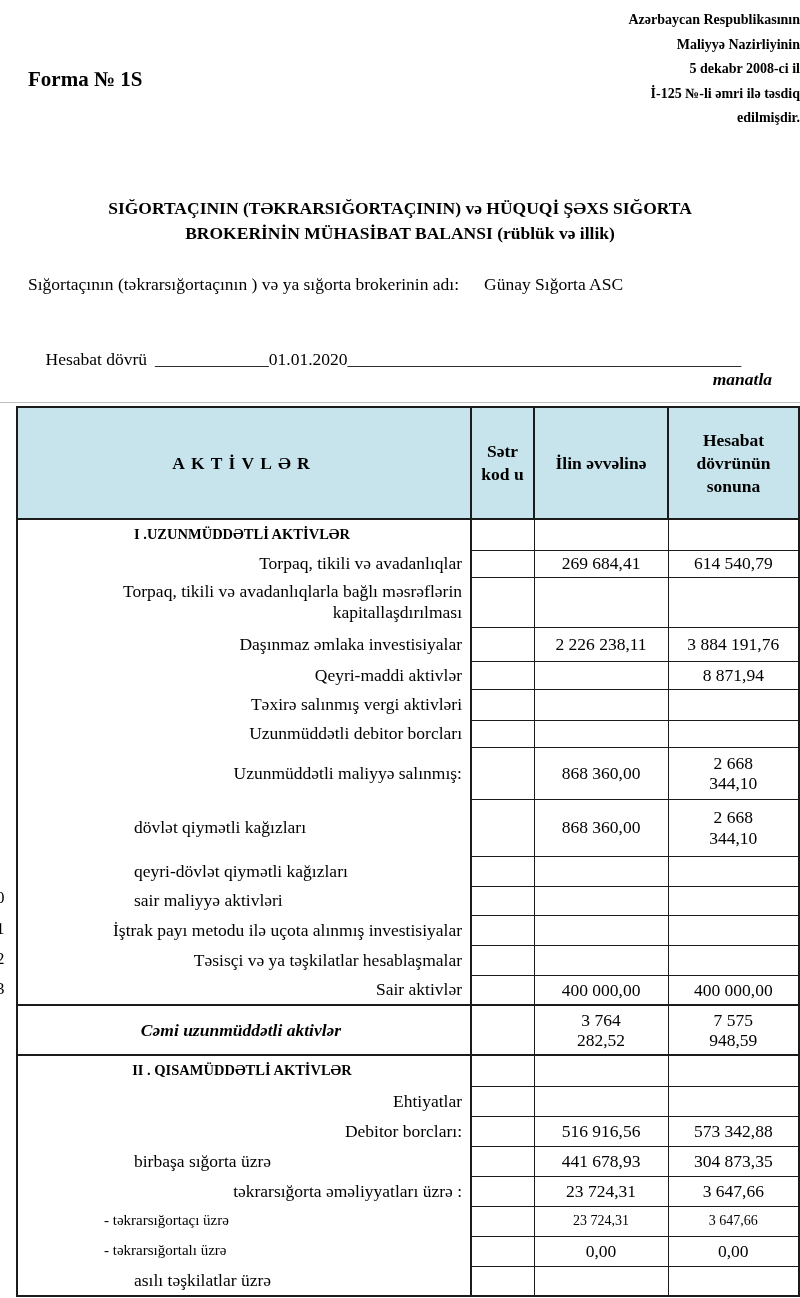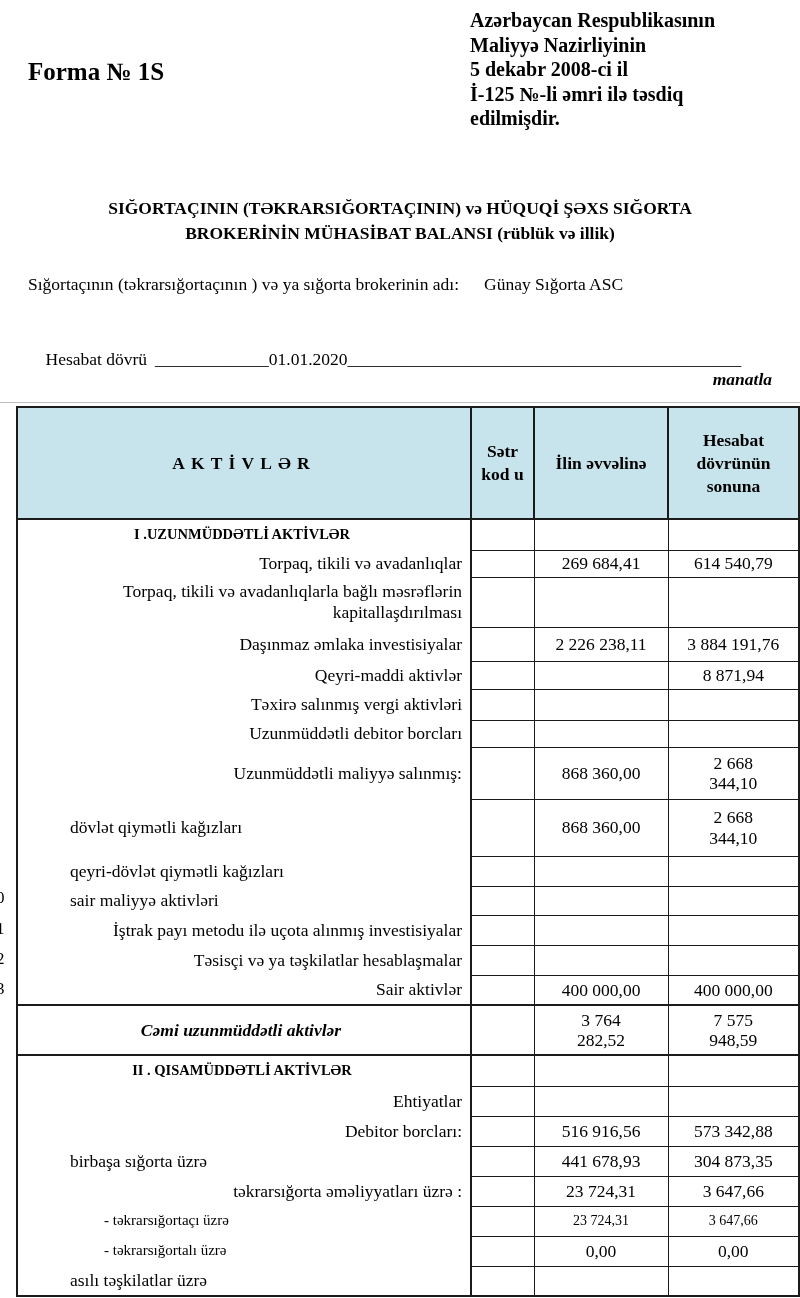--- a/index.html
+++ b/index.html
@@ -1,23 +1,23 @@
 <!DOCTYPE html>
 <html><head>
 <meta charset="utf-8">
 <style>
   html,body{margin:0;padding:0;background:#ffffff;}
   .page{
     position:relative;width:800px;height:1298px;overflow:hidden;background:#fff;
     font-family:"Liberation Serif","DejaVu Serif",serif;color:#000;
   }
   
-  .form-no{position:absolute;left:28px;top:58px;font-size:25px;font-weight:bold;}
-  .approval{position:absolute;left:470px;top:8px;width:330px;text-align:left;
-    font-size:20px;font-weight:bold;line-height:24.5px;}
+  .form-no{position:absolute;left:28px;top:67px;font-size:21px;font-weight:bold;}
+  .approval{position:absolute;left:470px;top:8px;width:330px;text-align:right;
+    font-size:14px;font-weight:bold;line-height:24.5px;}
   .approval span{display:block;}
   .doc-title{position:absolute;left:60px;top:196px;width:680px;text-align:center;
     font-size:17.5px;font-weight:bold;line-height:25px;}
   .insurer{position:absolute;left:28px;top:274px;font-size:17.5px;}
   .insurer .ins-name{margin-left:25px;}
   .period{position:absolute;left:28px;top:328px;font-size:17.5px;white-space:pre;}
   .period .p-label{margin-right:8px;}
   .manatla{position:absolute;right:28px;top:369px;font-size:17.5px;font-weight:bold;font-style:italic;font-family:Liberation Serif, serif;}
   .rule{position:absolute;left:0;top:402px;width:800px;height:1px;background:#bdbdbd;}
   
@@ -55,21 +55,21 @@
   td.lbl{
     border-left:none;border-right:2px solid #1b1b1b;border-top:0;border-bottom:0;
     padding-left:12px;padding-right:8px;line-height:1.18;
   }
   td.code{border:1.5px solid #1b1b1b;border-left:2px solid #1b1b1b;}
   td.num{
     border:1.5px solid #1b1b1b;text-align:center;white-space:pre-line;line-height:1.15;
   }
   td.num.last{border-right:none;}
   tr.item td.lbl.b{font-weight:normal;text-align:right;}
-  td.lbl.ind1{padding-left:52px;}
+  td.lbl.ind1{padding-left:116px;}
   td.lbl.ind2{padding-left:86px;}
   td.lbl.small{font-size:15px;}
   td.num.vsmall{font-size:14px;}
   tr.section td.lbl{text-align:center;font-weight:bold;font-size:14.5px;padding-left:4px;}
   tr.total td{border-top:2.5px solid #1b1b1b;border-bottom:2.5px solid #1b1b1b;}
   tr.total td.lbl{text-align:center;font-weight:bold;font-style:italic;padding-left:2px;}
 </style>
 </head>
 <body>
 

